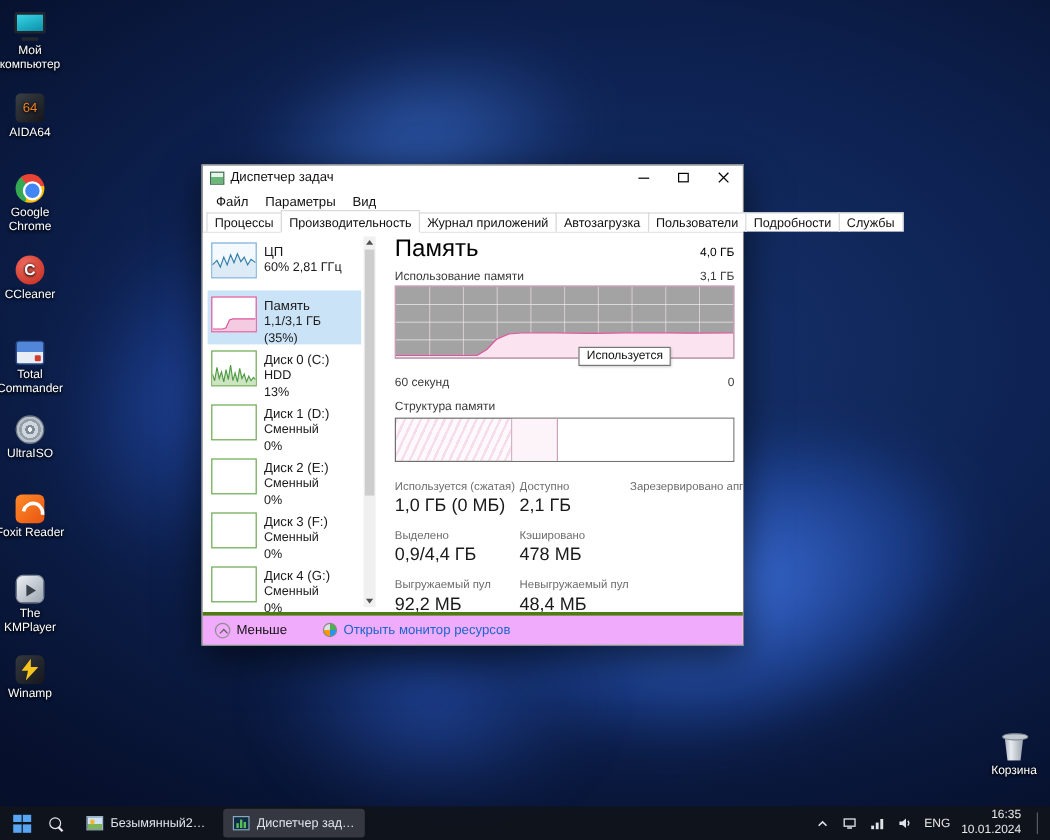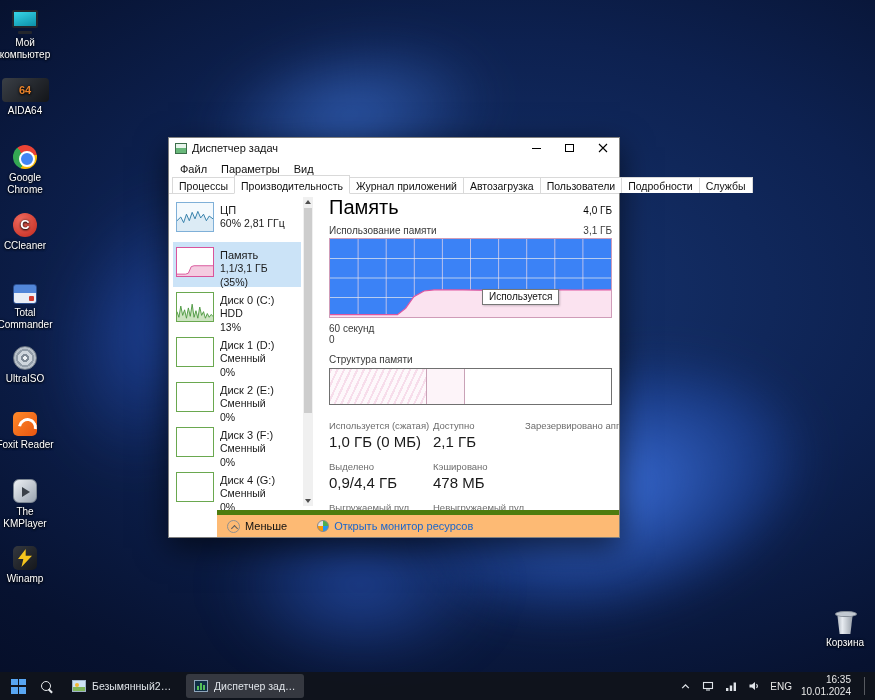--- a/index.html
+++ b/index.html
@@ -26,22 +26,22 @@
   
   .dicon { position:absolute; left:-5px; width:60px; display:flex; flex-direction:column;
     align-items:center; gap:3px; color:#fff; font-size:10px; line-height:1.15; text-align:center;
     text-shadow:0 1px 2px rgba(0,0,0,.95), 0 0 3px rgba(0,0,0,.7); cursor:default; z-index:2; }
   .dicon .ic { height:26px; display:flex; align-items:flex-end; justify-content:center; }
 
   .ic-comp { width:26px; height:24px; position:relative; }
   .ic-comp .scr { width:26px; height:18px; background:linear-gradient(160deg,#38d6e6,#0b8fa8);
     border:2px solid #23262d; border-radius:2px; }
   .ic-comp .base { position:absolute; left:6px; bottom:0; width:14px; height:3px; background:#23262d; border-radius:1px; }
-  .ic-aida { width:47px; height:24px; background:linear-gradient(135deg,#3a3f46,#131519); border-radius:4px;
-    color:#e8822a; font-weight:bold; font-size:11px; display:flex; align-items:center; justify-content:center; }
+  .ic-aida { width:24px; height:24px; background:linear-gradient(135deg,#3a3f46,#131519); border-radius:4px;
+    color:#e8822a; font-weight:normal; font-size:11px; display:flex; align-items:center; justify-content:center; }
   .ic-chrome { width:24px; height:24px; border-radius:50%; position:relative;
     background:conic-gradient(from -40deg,#ea4335 0 120deg,#fbbc05 120deg 240deg,#34a853 240deg 360deg); }
   .ic-chrome::after { content:""; position:absolute; left:6px; top:6px; width:12px; height:12px;
     border-radius:50%; background:#4285f4; border:2.5px solid #fff; }
   .ic-ccl { width:24px; height:24px; border-radius:50%; color:#fff; font-weight:bold; font-size:13px;
     display:flex; align-items:center; justify-content:center;
     background:radial-gradient(circle at 35% 30%, #f06a5e, #c0281c); }
   .ic-tc { width:24px; height:20px; border-radius:3px; border:1px solid #2c4f8f; position:relative;
     background:linear-gradient(180deg,#5286d8 0 45%, #e9eef6 45%); }
   .ic-tc::after { content:""; position:absolute; right:2px; bottom:2px; width:5px; height:5px; background:#d23c2e; border-radius:1px; }
@@ -104,38 +104,38 @@
   .tri-down { width:0; height:0; border-left:3px solid transparent; border-right:3px solid transparent; border-top:4px solid #505050; }
   .sthumb { position:absolute; left:1px; top:11px; width:8px; height:205px; background:#cdcdcd; }
   .sarr.bottom { position:absolute; bottom:0; left:0; right:0; }
 
   .main { position:absolute; left:160px; top:2px; right:7px; }
   .main-hd { display:flex; align-items:baseline; justify-content:space-between; }
   .main-title { font-size:20px; font-weight:400; color:#000; }
   .main-total { font-size:10px; color:#000; }
   .lbl-row { display:flex; justify-content:space-between; font-size:10px; color:#3a3a3a; margin-top:6px; }
 
-  .graph { position:relative; height:80px; border:1px solid #cf9cb8; margin-top:2px; background:#3b82f6; }
+  .graph { position:relative; height:61px; border:1px solid #cf9cb8; margin-top:2px; background:#a3a3a3; }
   .graph svg { display:block; width:100%; height:100%; }
   .tooltip { position:absolute; left:152px; top:50px; background:#fff; border:1px solid #767676;
     font-size:10px; padding:1px 6px 2px; white-space:nowrap; box-shadow:1px 1px 2px rgba(0,0,0,.2); }
-  .time-row { display:flex; justify-content:space-between; font-size:10px; color:#3a3a3a; margin-top:5px;flex-direction:column; }
+  .time-row { display:flex; justify-content:space-between; font-size:10px; color:#3a3a3a; margin-top:15px; }
   .comp-label { font-size:10px; color:#3a3a3a; margin-top:9px; }
   .comp-bar { height:37px; border:1px solid #707070; margin-top:3px; display:flex; background:#fff; }
   .seg1 { width:34.5%; border-right:1px solid #c9a2b7;
     background:repeating-linear-gradient(115deg, rgba(214,85,154,.20) 0 2px, rgba(214,85,154,.04) 2px 6px); }
   .seg2 { width:13.5%; border-right:1px solid #c9a2b7; background:#fdf4f9; }
   .seg3 { flex:1; background:#fff; }
 
   .stats { display:grid; grid-template-columns:104px 92px 1fr; row-gap:11px; margin-top:15px; }
   .stat .sl { font-size:9.5px; color:#6d6d6d; white-space:nowrap; overflow:hidden; }
   .stat .sv { font-size:15px; color:#1a1a1a; margin-top:2px; white-space:nowrap; }
 
-  .tm-footer { position:absolute; left:0; right:0; bottom:0; height:27px; border-top:5px solid #4d7c0f;
-    display:flex; align-items:center; padding-left:10px; background:#fdba74;margin-left:48px; }
+  .tm-footer { position:absolute; left:0; right:0; bottom:0; height:27px; border-top:3px solid #4d7c0f;
+    display:flex; align-items:center; padding-left:10px; background:#f0abfc; }
   .less-btn { display:flex; align-items:center; gap:5px; }
   .circ { width:13px; height:13px; border:1px solid #8f8f8f; border-radius:50%; position:relative; }
   .circ::after { content:""; position:absolute; left:3.5px; top:5px; width:4px; height:4px;
     border-left:1px solid #5a5a5a; border-top:1px solid #5a5a5a; transform:rotate(45deg); }
   .resmon { display:flex; align-items:center; gap:5px; margin-left:30px; }
   .gauge { width:12px; height:12px; border-radius:50%; border:1px solid #888;
     background:conic-gradient(#4caf50 0 25%, #2196f3 0 50%, #ff9800 0 75%, #e0e0e0 0 100%); }
   .link { color:#1a66cc; }
 
   

